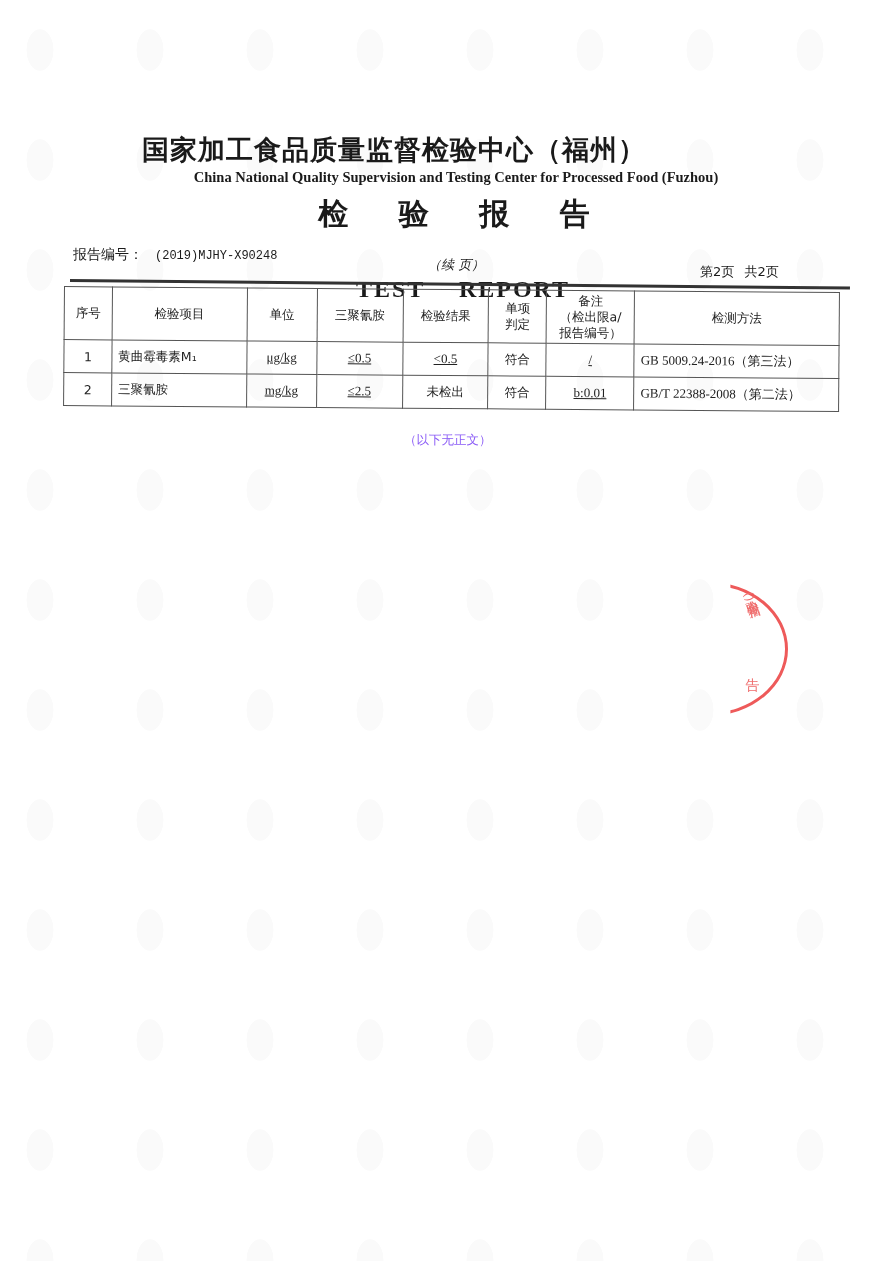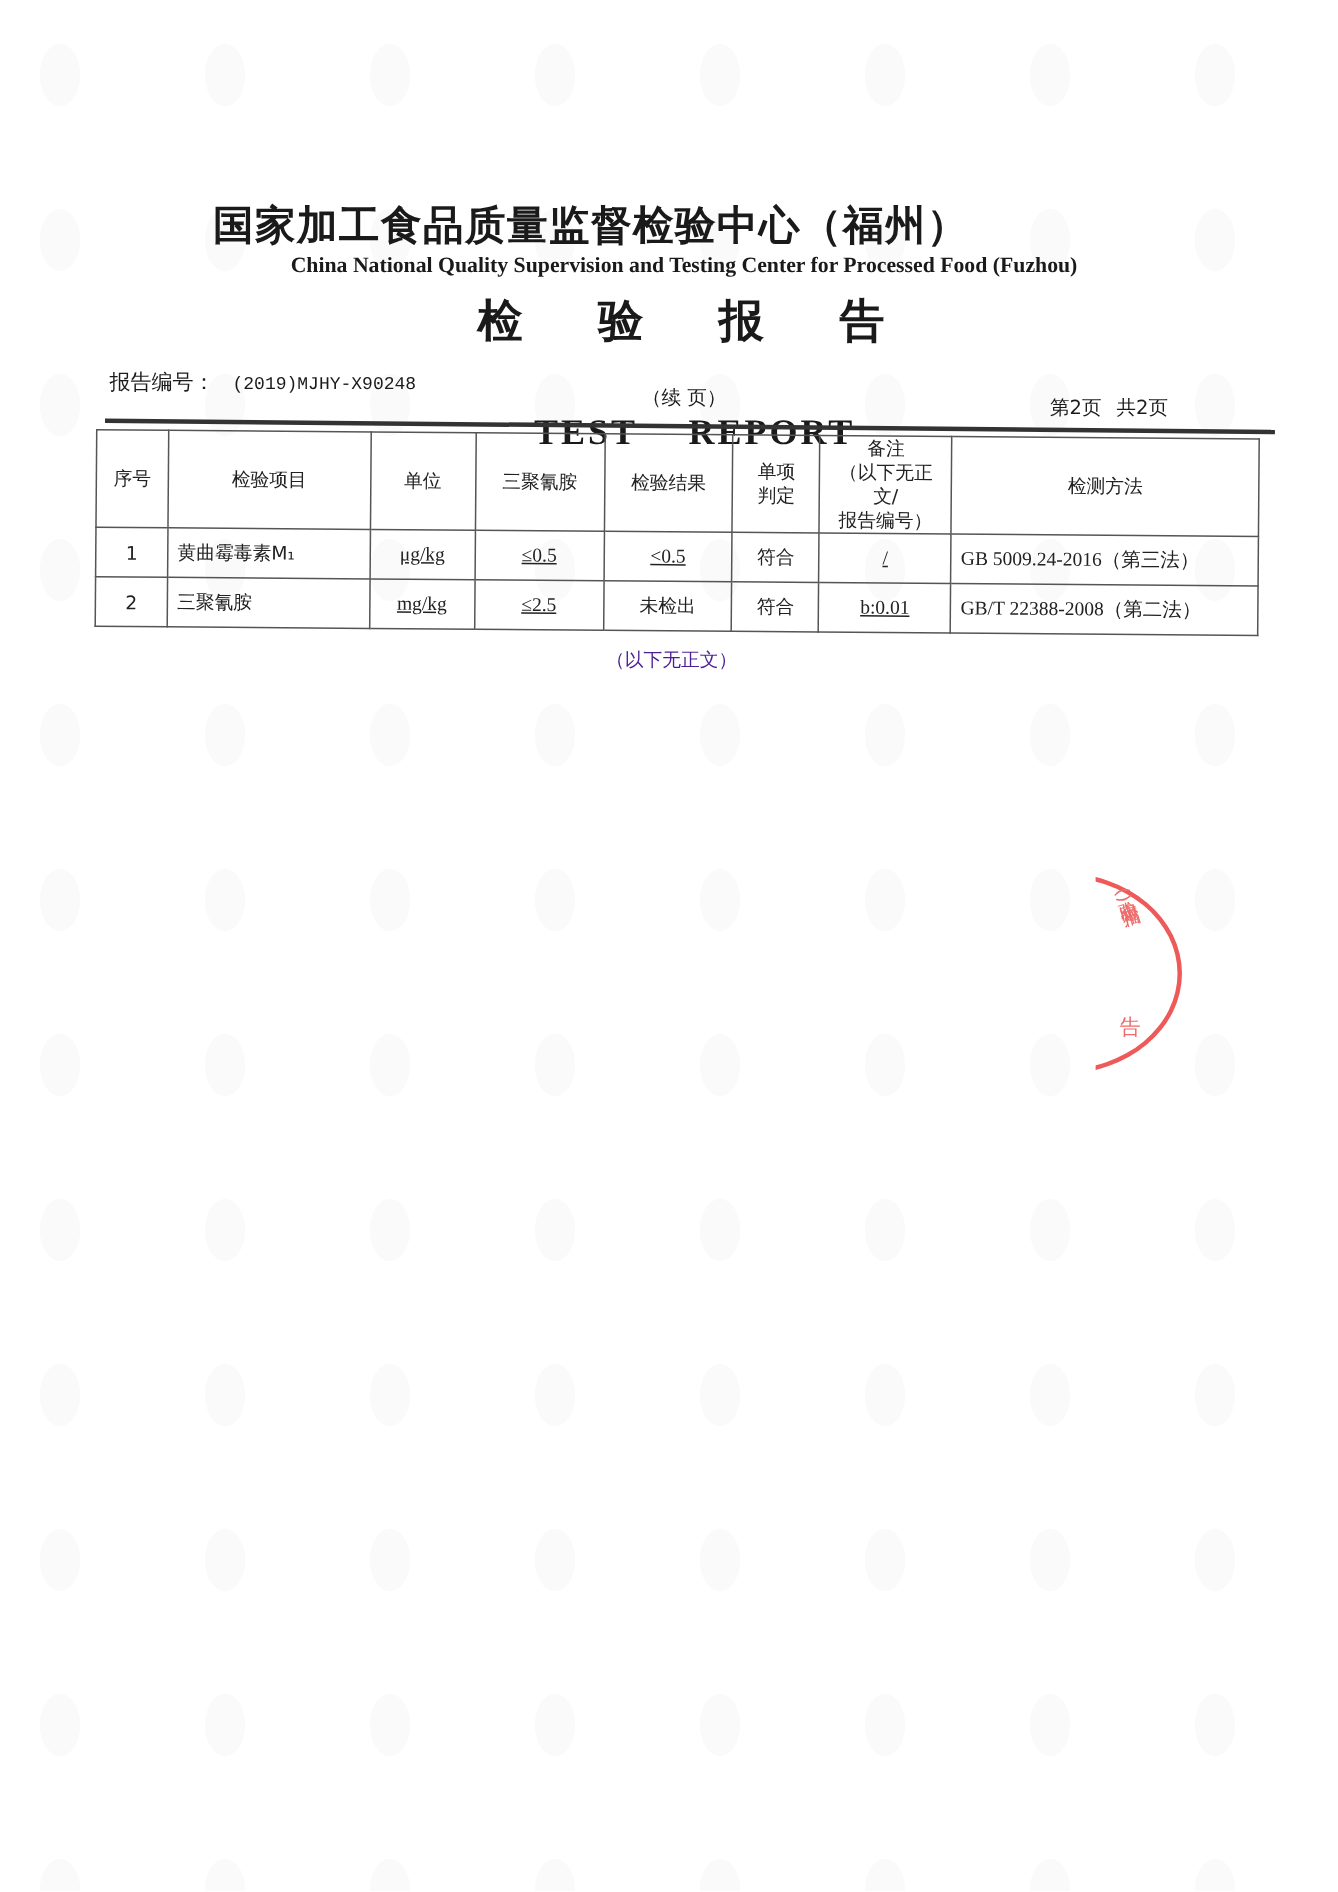--- a/index.html
+++ b/index.html
@@ -36,20 +36,21 @@
     font-family: "Liberation Serif", serif; word-spacing: 26px; margin-top: 44px;
   }
   .report-no {
     position: absolute; left: 73px; top: 246px; font-size: 14px;
     font-family: "DejaVu Sans", sans-serif;
   }
   .report-no .val { font-family: "Liberation Mono", monospace; margin-left: 12px; font-size: 12px; }
   .cont {
     position: absolute; left: 428px; top: 256px; font-size: 13px;
     font-family: "DejaVu Sans", sans-serif;
+    font-style: italic;
   }
   .pageinfo {
     position: absolute; left: 700px; top: 263px; font-size: 13px;
     font-family: "DejaVu Sans", sans-serif; word-spacing: 6px;
   }
   .rule {
     position: absolute; left: 70px; top: 279px; width: 780px; height: 3px;
     background: #333; transform: rotate(0.55deg); transform-origin: left center;
   }
   table.results {
@@ -60,21 +61,21 @@
   table.results th, table.results td {
     border: 1px solid #555; text-align: center; font-weight: normal; padding: 0 4px;
   }
   table.results thead th { height: 52px; line-height: 16px; }
   table.results tbody td { height: 32px; }
   table.results td.item { text-align: left; padding-left: 6px; }
   table.results td.method { text-align: left; padding-left: 6px; font-family: "Liberation Serif", serif; font-size: 13px; }
   table.results td.num { font-family: "Liberation Serif", serif; font-size: 13px; text-decoration: underline; }
   .end-note {
     position: absolute; left: 404px; top: 432px; font-size: 12.5px;
-    font-family: Liberation Sans, sans-serif; color: #4c1d95;
+    font-family: Liberation Sans, sans-serif; color: #8b5cf6;
   }
   .seal {
     position: absolute; left: 640px; top: 582px; width: 150px; height: 136px;
     overflow: hidden; pointer-events: none;
   }
   .seal .ring {
     position: absolute; left: -12px; top: 0; width: 160px; height: 134px;
     border: 3px solid #ee5a5a; border-radius: 50%; box-sizing: border-box;
     clip-path: inset(0 0 0 64%);
   }
@@ -117,21 +118,21 @@
       <th>检验项目</th>
       <th>单位</th>
       <th>三聚氰胺</th>
       <th>检验结果</th>
       <th>
         <div>单项</div>
         <div>判定</div>
       </th>
       <th>
         <div>备注</div>
-        <div>（以下无正文/</div>
+        <div>（检出限a/</div>
         <div>报告编号）</div>
       </th>
       <th>检测方法</th>
     </tr>
   </thead>
   <tbody>
     <tr>
       <td>1</td>
       <td class="item">黄曲霉毒素M₁</td>
       <td class="num">μg/kg</td>

